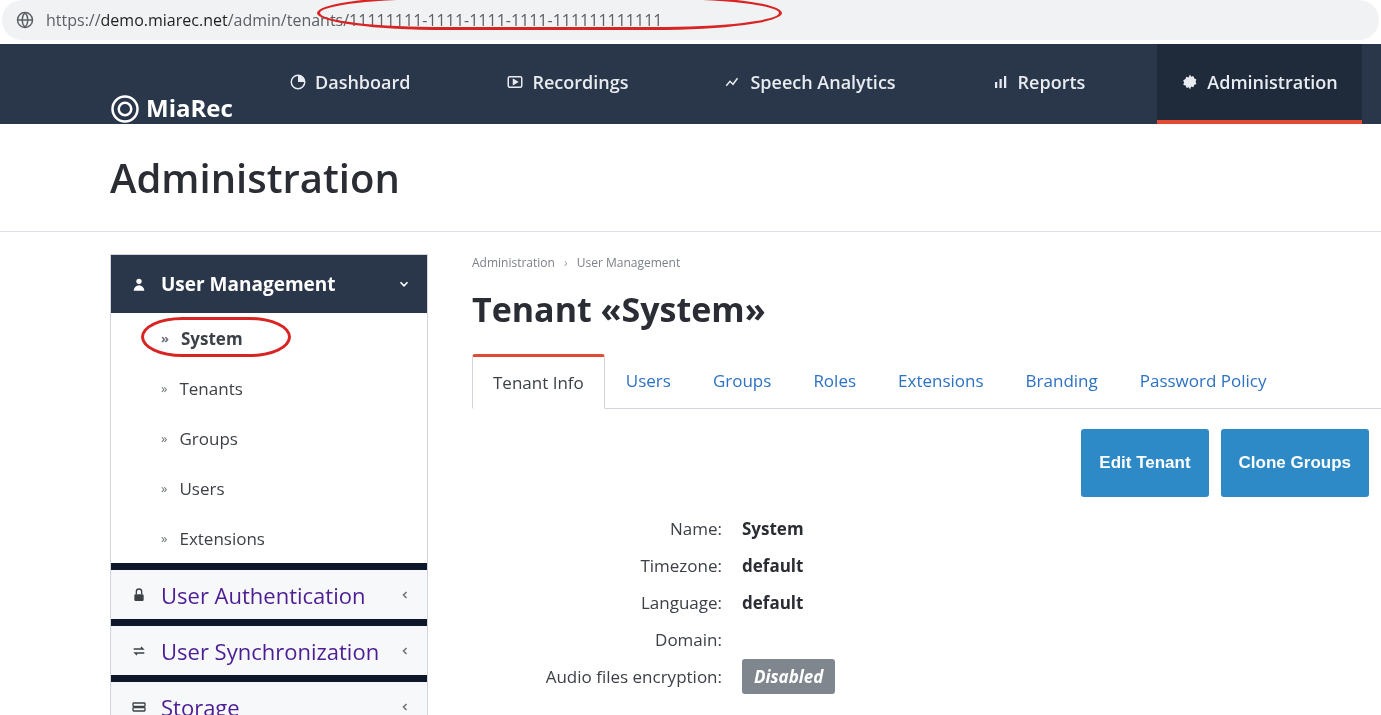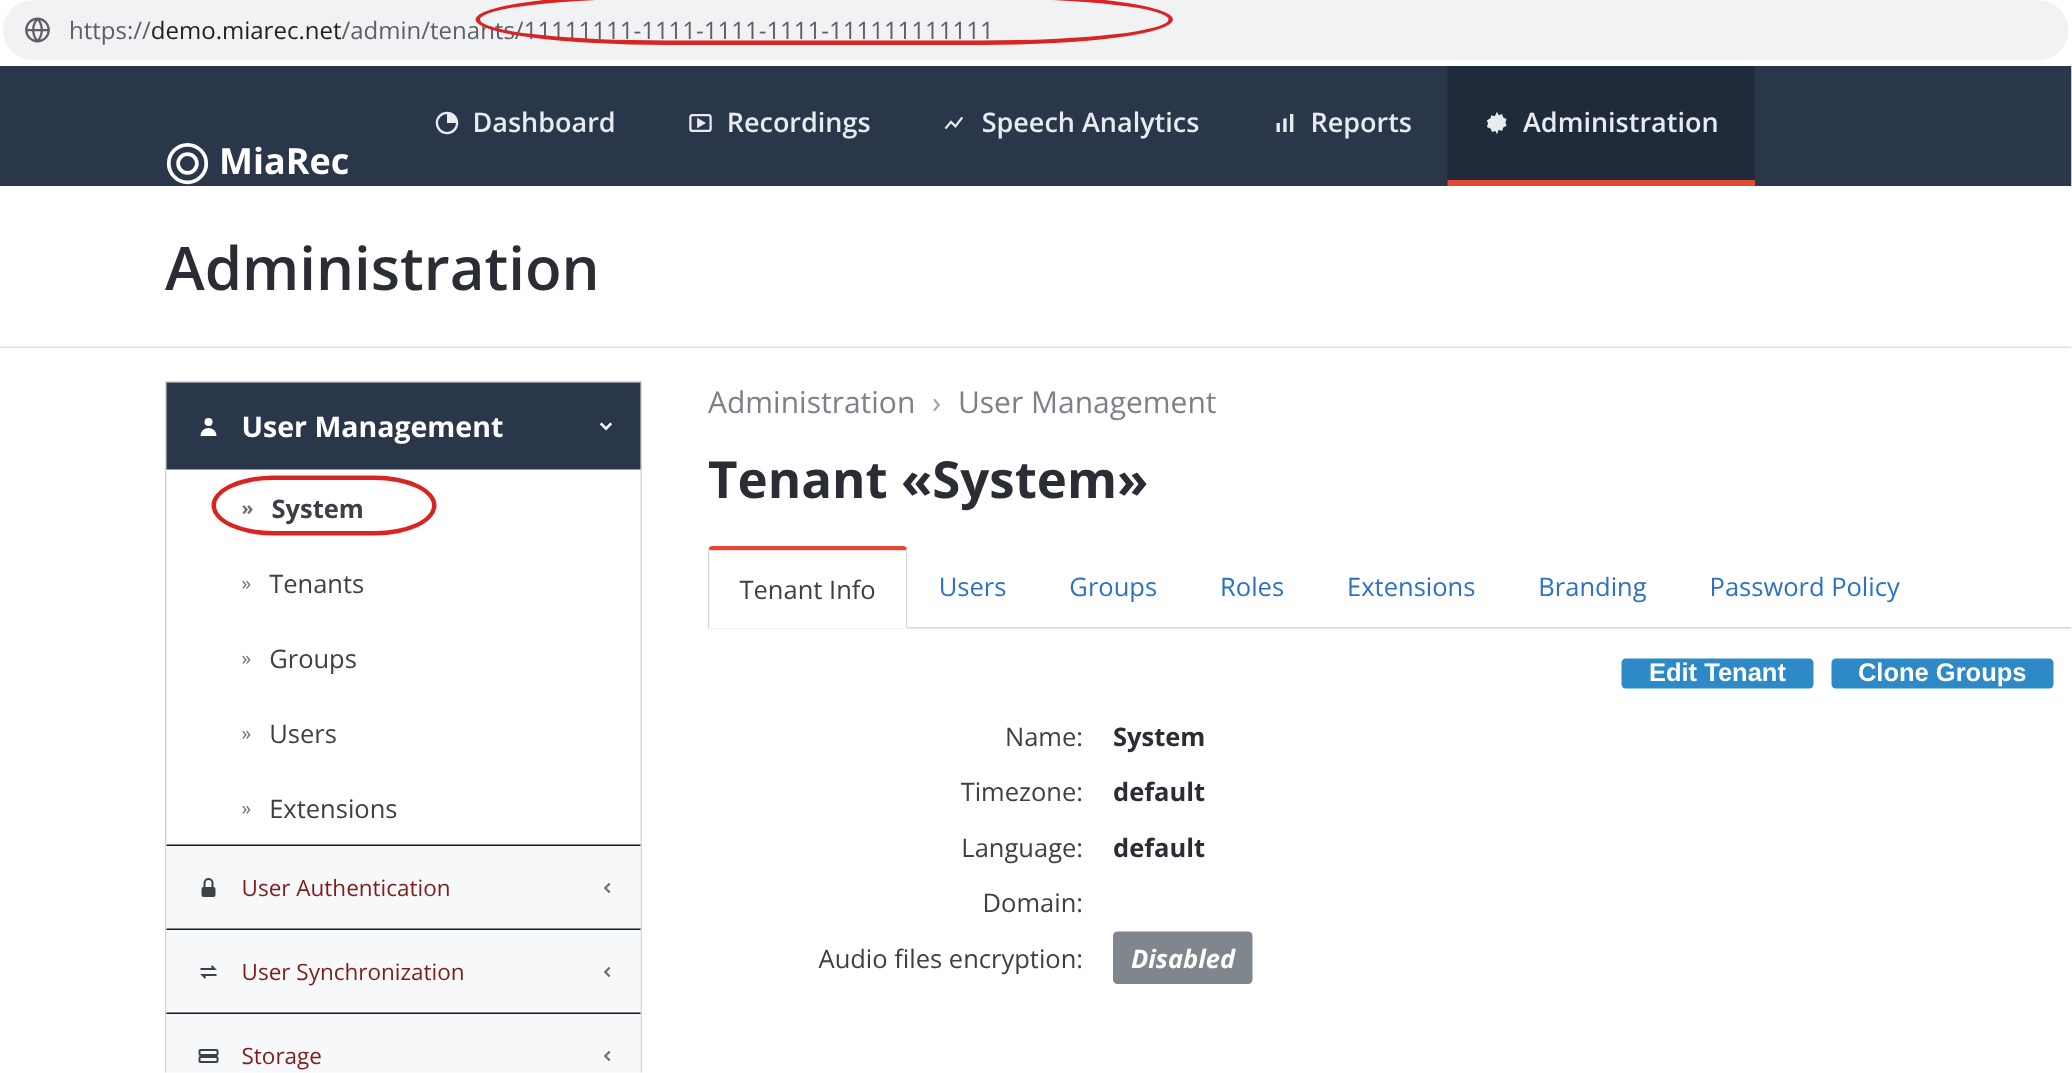--- a/index.html
+++ b/index.html
@@ -48,21 +48,21 @@
   }
   .brand {
     width: 265px;
     display: flex;
     align-items: flex-end;
     padding-left: 110px;
     color: #fff;
   }
   .brand svg { margin-right: 6px; }
   .brand-text { font-size: 24px; font-weight: 700; }
-  .navitems { display: flex; align-items: stretch; }
+  .navitems { display: flex; align-items: stretch; gap: 48px; }
   .navitem {
     padding: 0 24px;
     display: flex;
     align-items: center;
     color: #e8ecf1;
     font-size: 18px;
     font-weight: 600;
     cursor: pointer;
     border-bottom: 4px solid transparent;
   }
@@ -119,39 +119,39 @@
   .side-annot {
     position:absolute;
     left:30px; top:4px;
     width:150px; height:40px;
     border:3px solid #d92424;
     border-radius: 55% / 100%;
     pointer-events:none;
   }
   .side-section {
     height: 56px;
-    border-top: 1px solid #0f172a;
+    border-top: 7px solid #0f172a;
     background: #f7f8f9;
     display: flex;
     align-items: center;
     padding: 0 16px 0 20px;
-    font-size: 15px;
-    color: #7f1d1d;
+    font-size: 22px;
+    color: #4c1d95;
     cursor: pointer;
   }
   .side-section .ico { margin-right: 14px; }
   .side-section .chev { margin-left: auto; color:#6b7078; }
   
   .main {
     flex: 1;
     padding: 22px 0 0 44px;
   }
   .breadcrumb {
     color: #7c8088;
-    font-size: 20px;
+    font-size: 12px;
     margin-bottom: 10px;
   }
   .breadcrumb .sep { margin: 0 6px; color:#9fa3aa;}
   .tenant-title {
     font-size: 34px;
     font-weight: 700;
     color: #2a2d33;
     margin-bottom: 22px;
     margin-top: 15px;
   }
@@ -179,21 +179,21 @@
     display: flex;
     justify-content: flex-end;
     gap: 12px;
     padding: 20px 12px 20px 0;
   }
   .btn {
     background: #2d8ac7;
     color: #fff;
     border: none;
     border-radius: 3px;
-    padding: 0 18px;
+    padding: 24px 18px;
     font-size: 17px;
     font-weight: 700;
     cursor: pointer;
   }
   .kv { display: flex; margin-bottom: 14px; font-size: 17px; }
   .kv .k { width: 270px; text-align: right; padding-right: 20px; color:#3c4148;}
   .kv .v { font-weight: 700; color:#2a2d33;}
   .badge {
     background: #7f868e;
     color: #fff;

